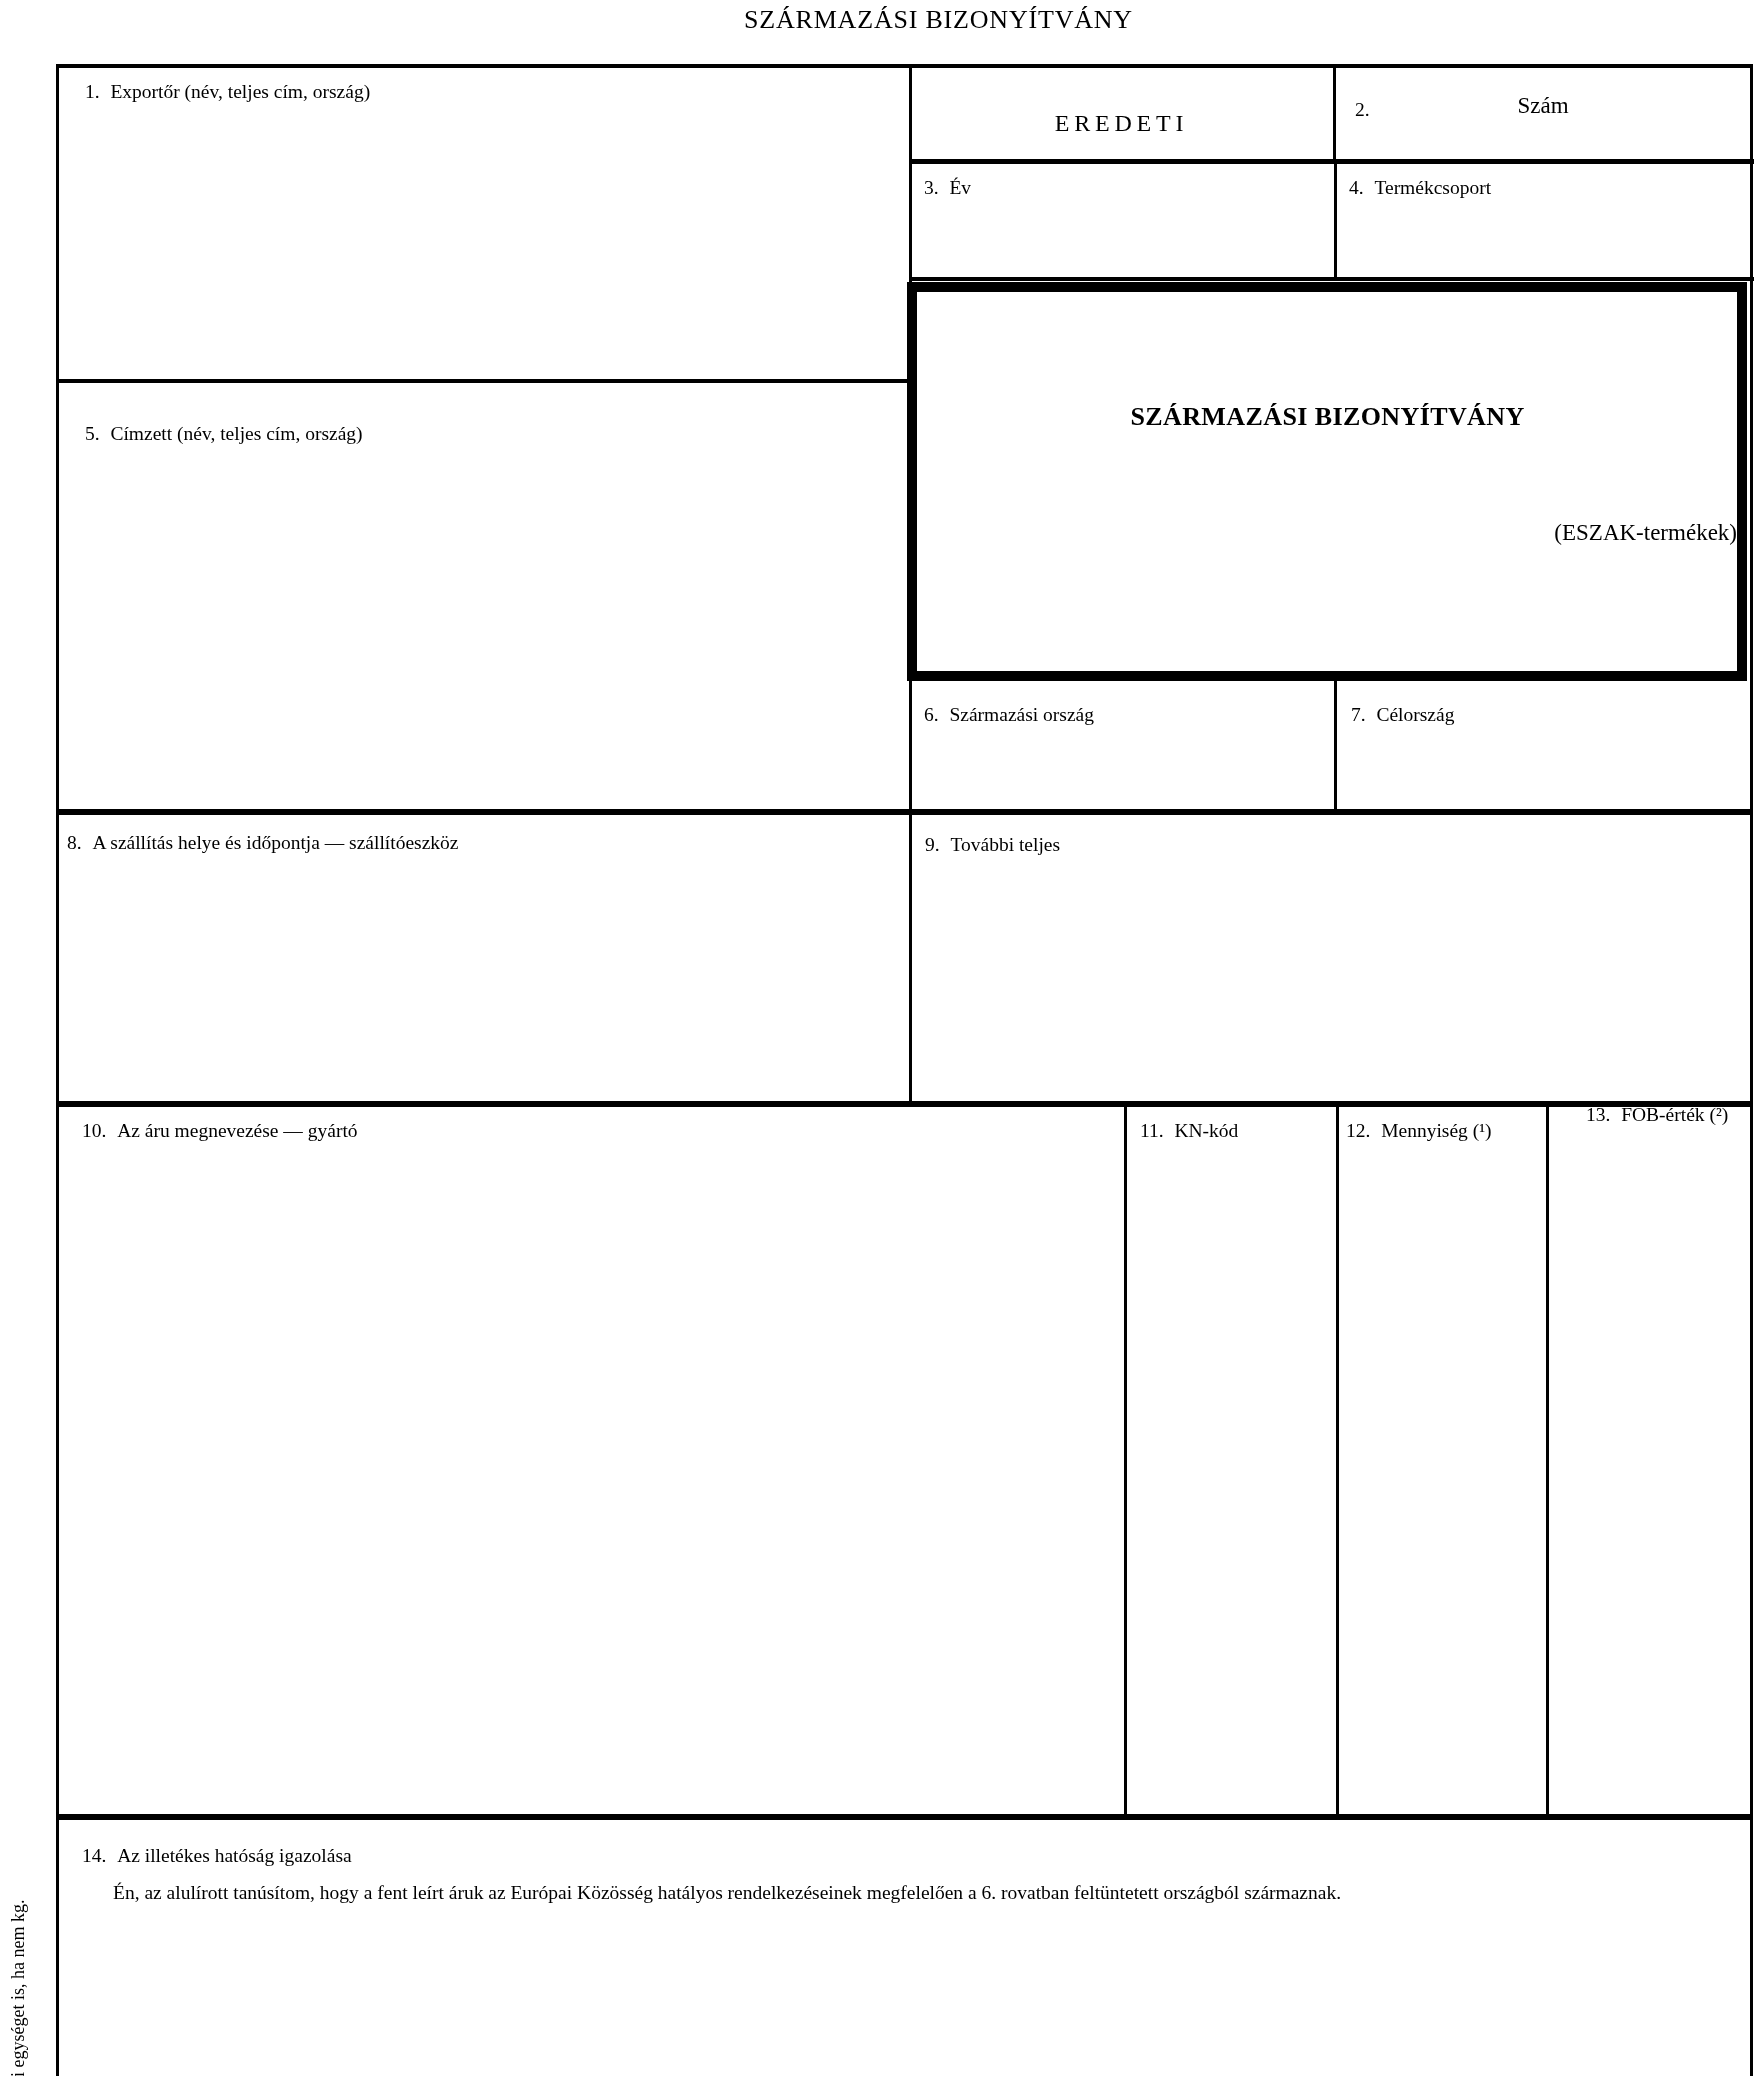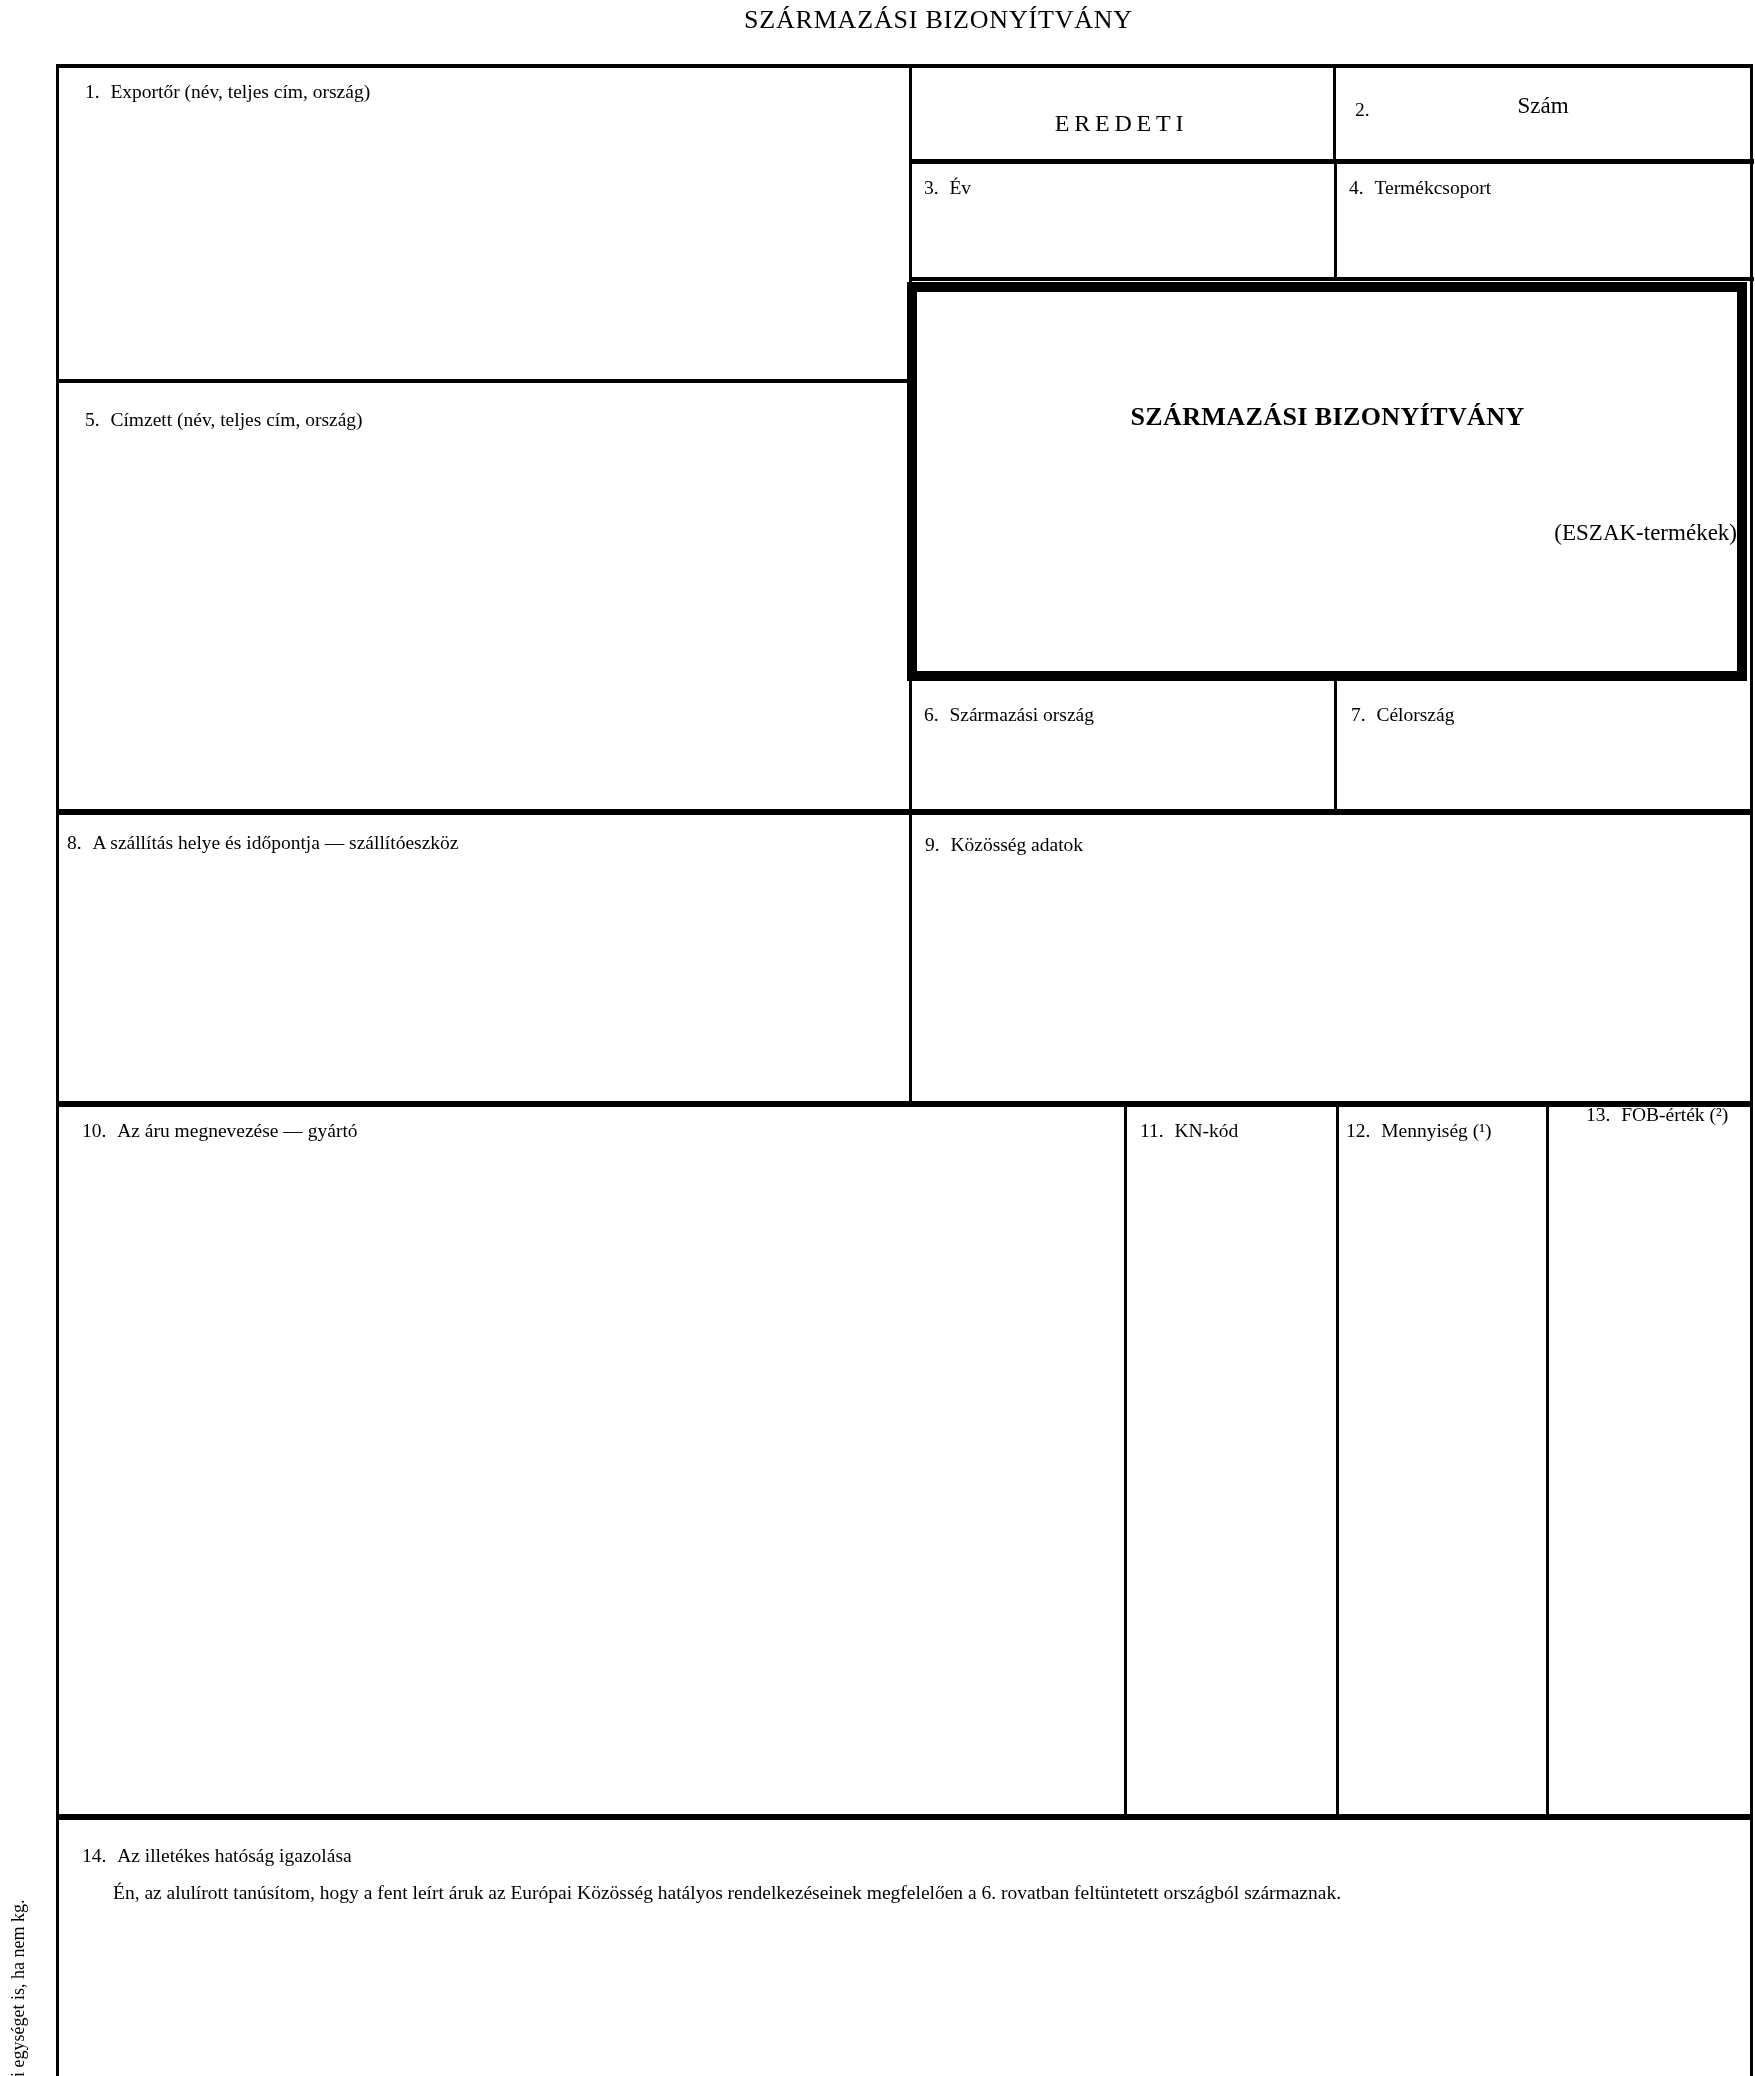--- a/index.html
+++ b/index.html
@@ -96,38 +96,38 @@
   </div>
 
   <div class="lbl" style="left:1349px;top:176px;">
     <span class="num">4.</span><span>Termékcsoport</span>
   </div>
 
   <div class="certbox"></div>
   <div class="cert-title">SZÁRMAZÁSI BIZONYÍTVÁNY</div>
   <div class="cert-subtitle">(ESZAK-termékek)</div>
 
-  <div class="lbl" style="left:85px;top:408px;">
+  <div class="lbl" style="left:85px;top:422px;">
     <span class="num">5.</span><span>Címzett (név, teljes cím, ország)</span>
   </div>
 
   <div class="lbl" style="left:924px;top:703px;">
     <span class="num">6.</span><span>Származási ország</span>
   </div>
 
   <div class="lbl" style="left:1351px;top:703px;">
     <span class="num">7.</span><span>Célország</span>
   </div>
 
   <div class="lbl" style="left:67px;top:831px;">
     <span class="num">8.</span><span>A szállítás helye és időpontja — szállítóeszköz</span>
   </div>
 
   <div class="lbl" style="left:925px;top:833px;">
-    <span class="num">9.</span><span>Közösség adatok</span>
+    <span class="num">9.</span><span>További teljes</span>
   </div>
 
   <div class="lbl" style="left:82px;top:1119px;">
     <span class="num">10.</span><span>Az áru megnevezése — gyártó</span>
   </div>
   <div class="lbl" style="left:1140px;top:1119px;">
     <span class="num">11.</span><span>KN-kód</span>
   </div>
   <div class="lbl" style="left:1346px;top:1119px;">
     <span class="num">12.</span><span>Mennyiség (¹)</span>

